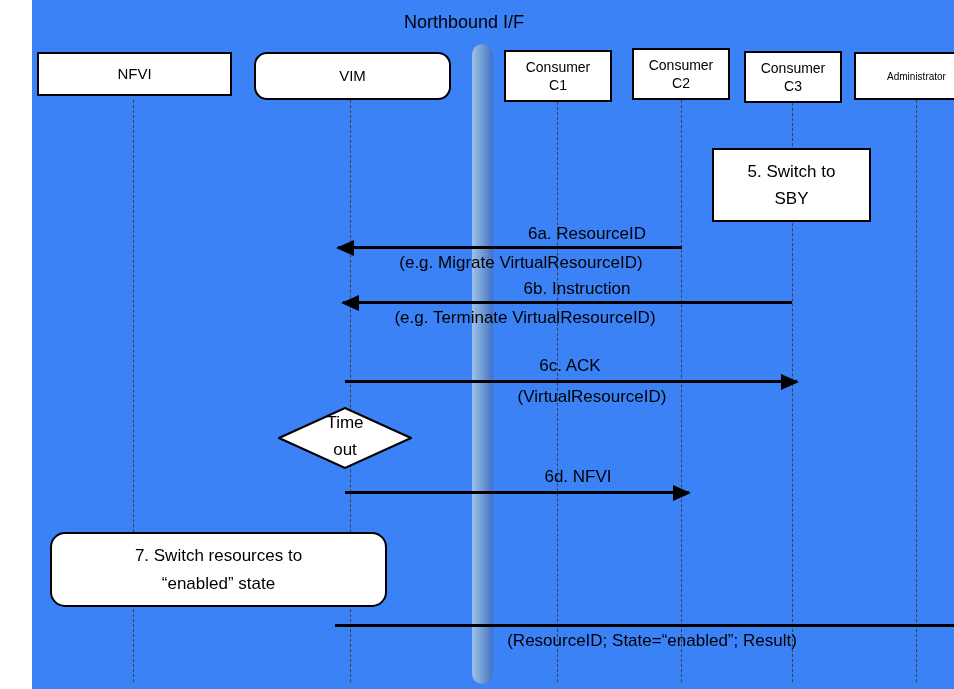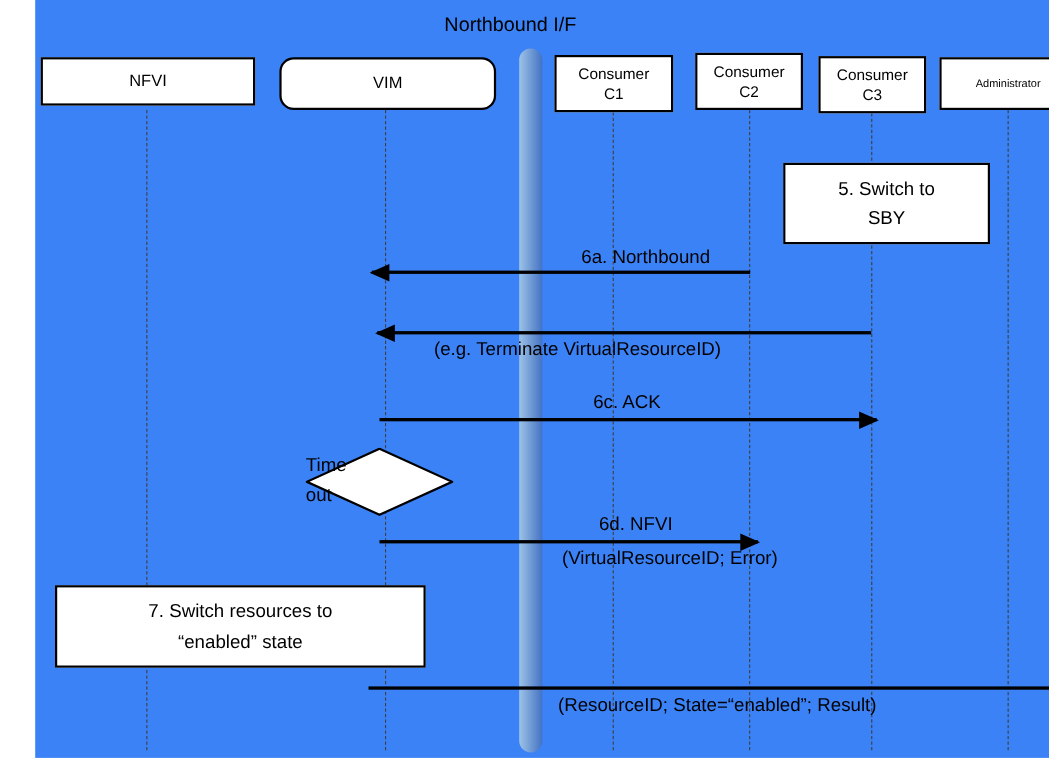--- a/index.html
+++ b/index.html
@@ -22,21 +22,21 @@
 
   .arrow { position:absolute; height:3px; background:#000; z-index:4; }
   .ah { position:absolute; width:0; height:0; top:-6px;
         border-top:8px solid transparent; border-bottom:8px solid transparent; }
   .ah.l { left:-2px;  border-right:18px solid #000; }
   .ah.r { right:-2px; border-left:18px solid #000; }
 
   .lbl { position:absolute; text-align:center; font-size:17px; z-index:5; white-space:pre; }
 
   .diamond { position:absolute; z-index:4; }
-  .diamond-text { position:absolute; font-size:17px;
+  .diamond-text { position:absolute; text-align:center; font-size:17px;
                   white-space:pre-line; line-height:1.6; z-index:5; }
 </style>
 </head>
 <body>
 
 <div class="canvas">
 
   <div class="title" style="left:327px; top:12px; width:210px;">Northbound I/F</div>
 
   <div class="lifeline" style="left:101px; top:100px; height:582px;"></div>
@@ -51,52 +51,54 @@
   <div class="actor" style="left:5px;   top:52px; width:195px; height:44px; font-size:15px;">NFVI</div>
   <div class="actor" style="left:222px; top:52px; width:197px; height:48px; font-size:15px;border-radius:13px;">VIM</div>
   <div class="actor" style="left:472px; top:50px; width:108px; height:52px; font-size:14px;">Consumer
 C1</div>
   <div class="actor" style="left:600px; top:48px; width:98px;  height:52px; font-size:14px;">Consumer
 C2</div>
   <div class="actor" style="left:712px; top:51px; width:98px;  height:52px; font-size:14px;">Consumer
 C3</div>
   <div class="actor" style="left:822px; top:52px; width:125px; height:48px; font-size:10px;">Administrator</div>
 
-  <div class="note" style="left:680px; top:148px; width:188px; height:74px;text-align:center;">5. Switch to
+  <div class="note" style="left:680px; top:148px; width:159px; height:74px;text-align:center;">5. Switch to
 SBY</div>
-  <div class="note" style="left:18px; top:532px; width:337px; height:75px;">7. Switch resources to
+  <div class="note" style="left:18px; top:532px; width:337px; height:75px;border-radius:15px;">7. Switch resources to
 “enabled” state</div>
 
-  <div class="lbl" style="left:405px; top:224px; width:300px;">6a. Northbound</div>
+  <div class="lbl" style="left:405px; top:224px; width:300px;">6a. ResourceID</div>
   <div class="arrow" style="left:306px; top:246px; width:344px;">
     <span class="ah l"></span>
   </div>
+  <div class="lbl" style="left:339px; top:253px; width:300px;">(e.g. Migrate VirtualResourceID)</div>
 
+  <div class="lbl" style="left:395px; top:279px; width:300px;">6b. Instruction</div>
   <div class="arrow" style="left:311px; top:301px; width:449px;">
     <span class="ah l"></span>
   </div>
   <div class="lbl" style="left:333px; top:308px; width:320px;">(e.g. Terminate VirtualResourceID)</div>
 
   <div class="lbl" style="left:388px; top:356px; width:300px;">6c. ACK</div>
   <div class="arrow" style="left:313px; top:380px; width:452px;">
     <span class="ah r"></span>
   </div>
+  <div class="lbl" style="left:410px; top:387px; width:300px;">(VirtualResourceID)</div>
 
   <div class="diamond" style="left:246px; top:407px; width:134px; height:62px;">
     <svg width="134" height="62">
       <polygon points="67,1 133,31 67,61 1,31" fill="#ffffff" stroke="#000000" stroke-width="2"></polygon>
     </svg>
   </div>
   <div class="diamond-text" style="left:246px; top:409px; width:134px;">Time
 out</div>
 
   <div class="lbl" style="left:396px; top:467px; width:300px;">6d. NFVI</div>
   <div class="arrow" style="left:313px; top:491px; width:344px;">
     <span class="ah r"></span>
   </div>
-  <div class="lbl" style="left:427px; top:498px; width:300px;">(VirtualResourceID; Error)</div>
 
   <div class="arrow" style="left:303px; top:624px; width:637px;">
     <span class="ah r"></span>
   </div>
   <div class="lbl" style="left:440px; top:631px; width:360px;">(ResourceID; State=“enabled”; Result)</div>
 
 </div>
 
 </body></html>

